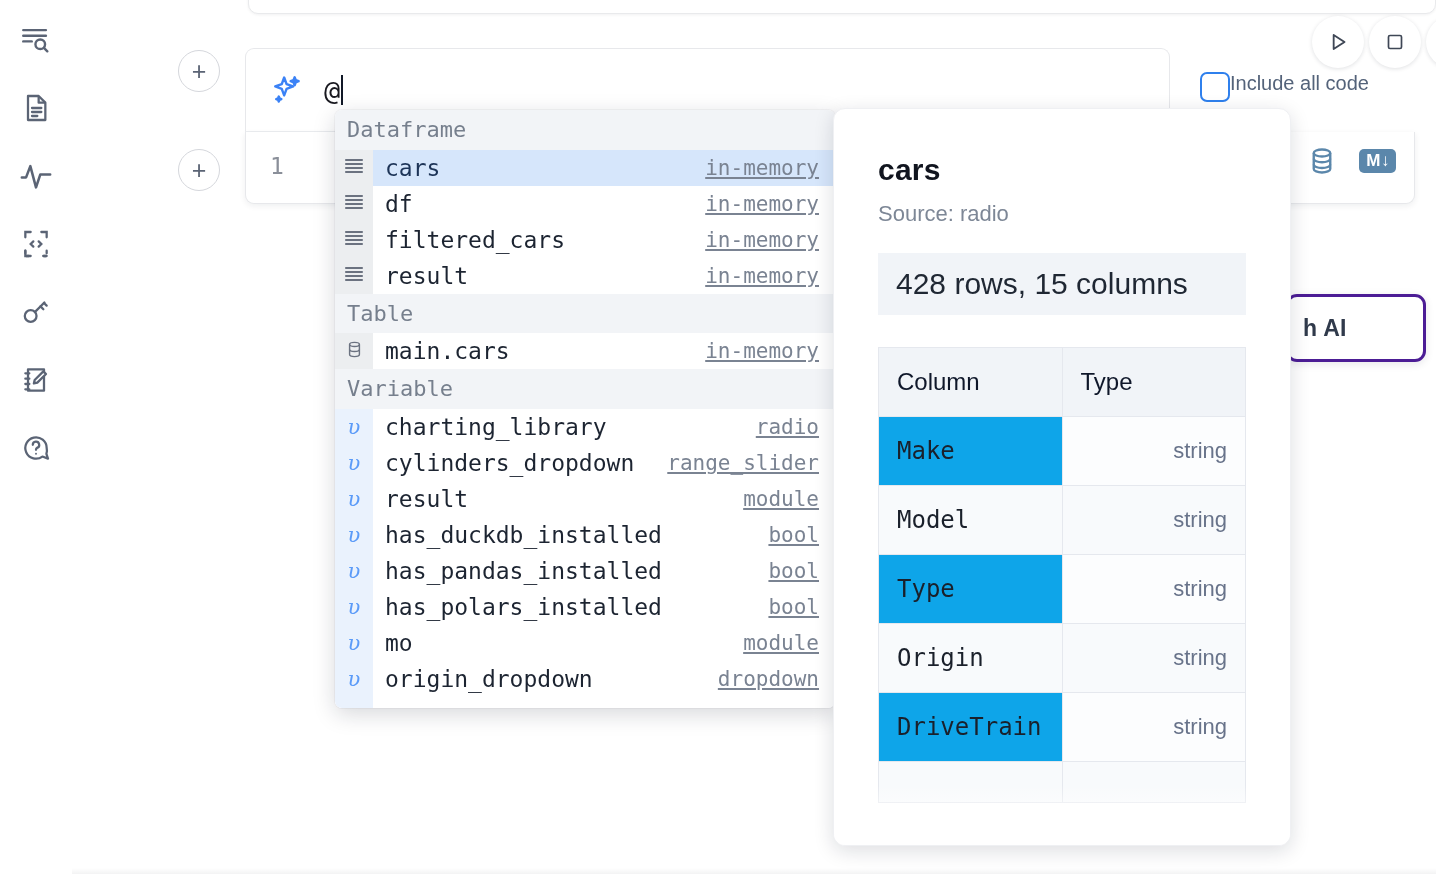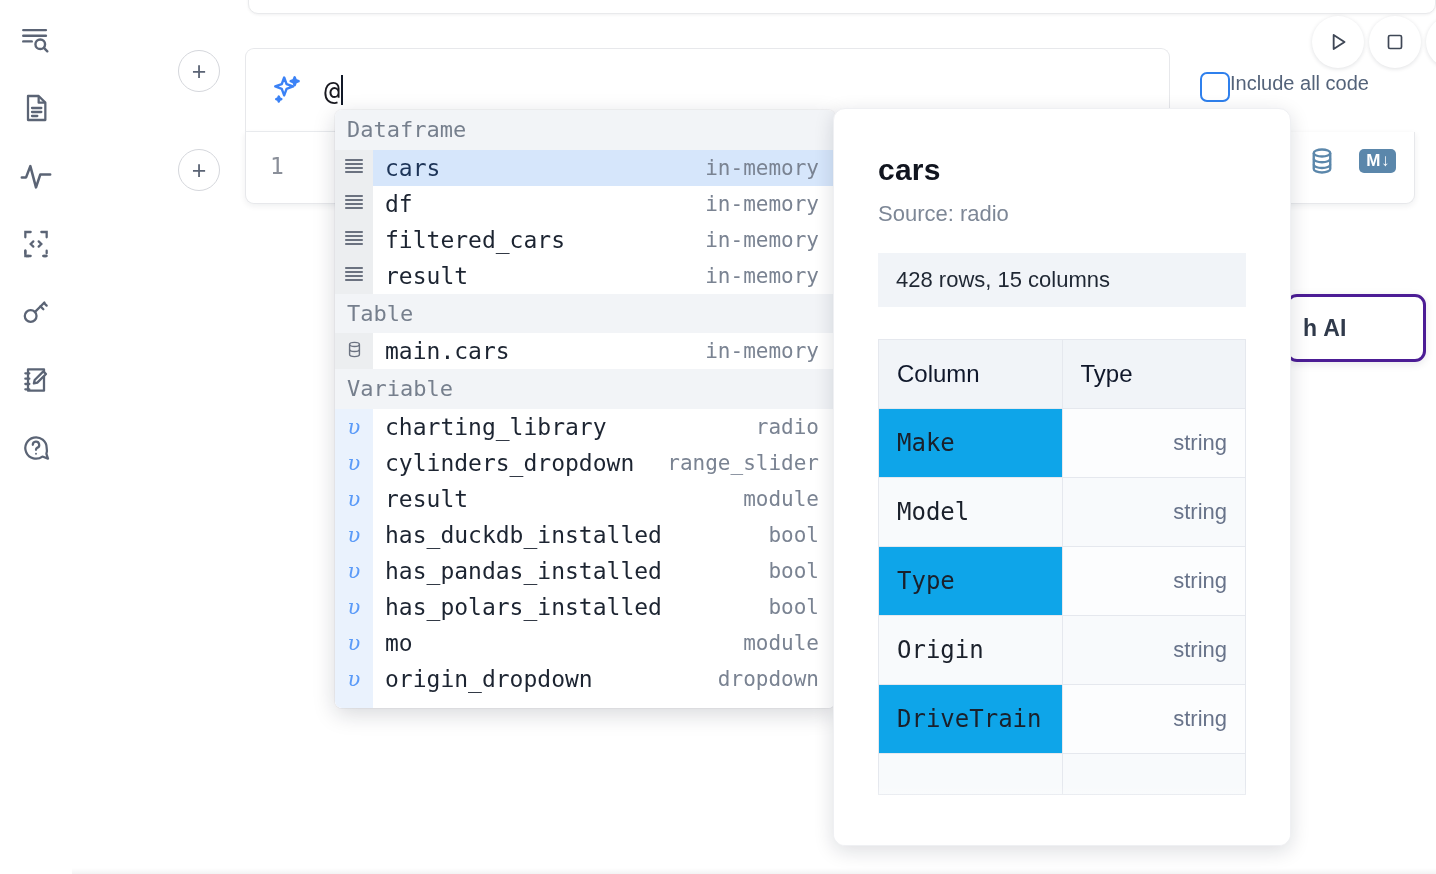--- a/index.html
+++ b/index.html
@@ -134,34 +134,34 @@
   .ac-name-wrap {
     flex:1; display:flex; align-items:center; justify-content:space-between;
     height:36px; padding:0 16px 0 12px; overflow:hidden;
   }
   .ac-name {
     font-family:"DejaVu Sans Mono", monospace; font-size:23px; color:#1c2431; white-space:nowrap;
   }
   .ac-row.selected .ac-name { color:#1d3457; }
   .ac-type {
     font-family:"DejaVu Sans Mono", monospace; font-size:21px; color:#7a8392;
-    white-space:nowrap; margin-left:18px;
+    white-space:nowrap; margin-left:18px;text-decoration:underline;
   }
 
   
   #info-panel {
     position:absolute; left:833px; top:108px; width:458px; height:738px;
     background:#ffffff; border:1px solid #eff0f3; border-radius:12px;
     box-shadow:0 5px 20px rgba(17,24,39,.14); overflow:hidden; z-index:30;
     padding:44px 44px 0 44px;
   }
   #info-title { font-size:30px; font-weight:700; color:#11151f; margin:0 0 14px 0; letter-spacing:.2px; }
   #info-source { font-size:22px; color:#7d8796; margin:0 0 26px 0; }
   #info-shape {
-    background:#f1f4f8; border-radius:0; padding:14px 18px; font-size:22px;
+    background:#f1f4f8; border-radius:0; padding:14px 18px; font-size:30px;
     color:#1f2733; margin-bottom:32px;
   }
   #info-table { width:100%; border-collapse:collapse; table-layout:fixed; }
   #info-table th, #info-table td {
     border:1px solid #e5e8ee; text-align:left; padding:20px 18px; vertical-align:middle;
   }
   #info-table th { background:#f1f4f8; font-weight:400; font-size:24px; color:#0f172a; }
   #info-table td.col-name {
     font-family:"DejaVu Sans Mono", monospace; font-size:24px; color:#1a202b; background:#0ea5e9;
   }

